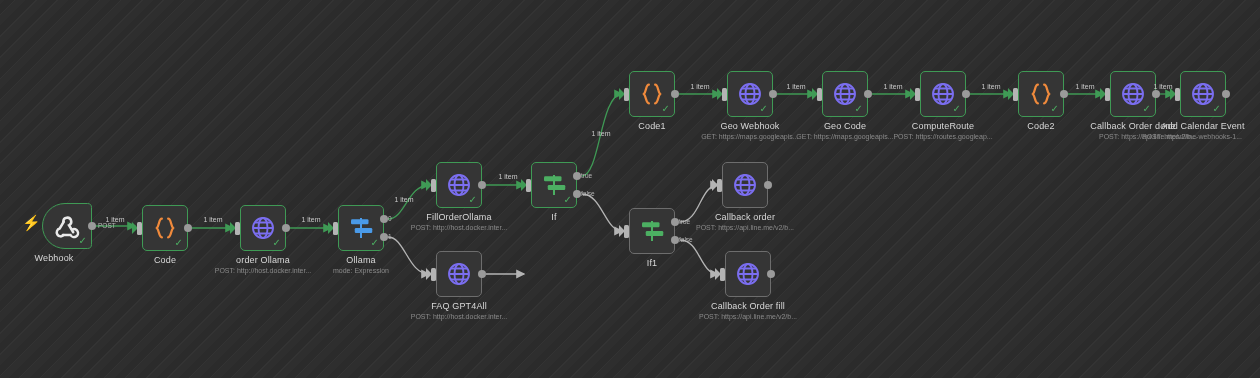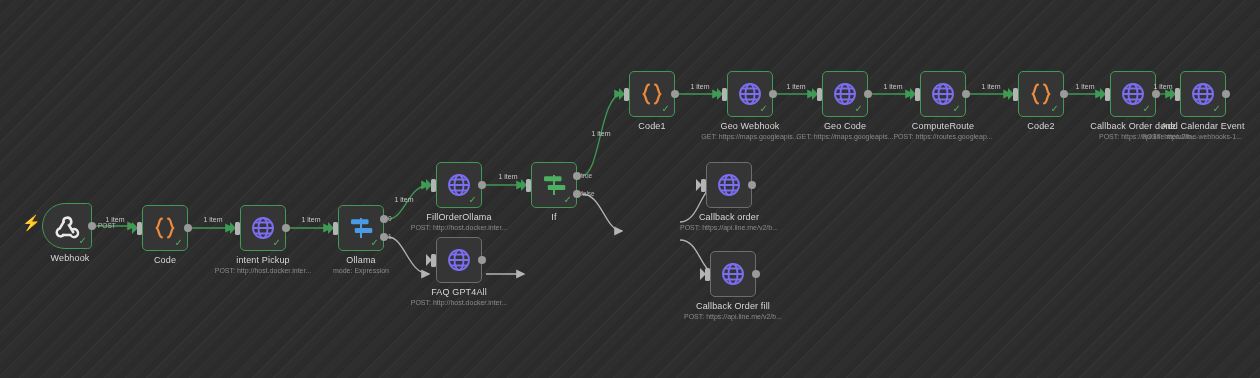--- a/index.html
+++ b/index.html
@@ -35,21 +35,21 @@
   }
   .label{
     position:absolute;
     top:50px;left:50%;
     transform:translateX(-50%);
     white-space:nowrap;
     color:#d8d8d8;
     font-size:9px;
     letter-spacing:.15px;
   }
-  .node.trigger .label{left:28px;text-align:center;}
+  .node.trigger .label{left:12px;text-align:center;}
   .sub{
     position:absolute;
     top:62px;left:50%;
     transform:translateX(-50%);
     white-space:nowrap;
     color:#8a8a8a;
     font-size:7px;
   }
   .check{
     position:absolute;
@@ -187,21 +187,21 @@
       <svg class="ico" viewBox="0 0 24 24">
         <g fill="none" stroke="#7b6ef0" stroke-width="1.5">
           <circle cx="12" cy="12" r="8"></circle>
           <ellipse cx="12" cy="12" rx="3.6" ry="8"></ellipse>
           <path d="M4 12h16M5.4 7.6h13.2M5.4 16.4h13.2"></path>
         </g>
       </svg>
       <span class="check">✓</span>
     </div>
     <span class="port out"></span>
-    <span class="label">intent Pickup</span>
+    <span class="label">order Ollama</span>
     <span class="sub">POST: http://host.docker.inter...</span>
   </div>
 
   <div class="node ok" style="left:338px;top:205px;width:46px;height:46px;">
     <div class="box">
       <span class="in-arrow green"></span>
       <span class="in-stub"></span>
       <svg class="ico" viewBox="0 0 24 24">
         <g fill="#4a9ae8">
           <rect x="4" y="5" width="14" height="4" rx="1"></rect>
@@ -372,57 +372,75 @@
           <path d="M4 12h16M5.4 7.6h13.2M5.4 16.4h13.2"></path>
         </g>
       </svg>
       <span class="check">✓</span>
     </div>
     <span class="port out"></span>
     <span class="label">Add Calendar Event</span>
     <span class="sub" style="left:12px;">POST: https://line-webhooks-1...</span>
   </div>
 
-  <div class="node" style="left:436px;top:237px;width:46px;height:34px;text-align:center;">
+  <div class="node" style="left:436px;top:251px;width:46px;height:34px;text-align:center;">
     <div class="box">
       <span class="in-arrow"></span>
       <span class="in-stub"></span>
       <svg class="ico" viewBox="0 0 24 24">
         <g fill="none" stroke="#7b6ef0" stroke-width="1.5">
           <circle cx="12" cy="12" r="8"></circle>
           <ellipse cx="12" cy="12" rx="3.6" ry="8"></ellipse>
           <path d="M4 12h16M5.4 7.6h13.2M5.4 16.4h13.2"></path>
         </g>
       </svg>
     </div>
     <span class="port out"></span>
     <span class="label">FAQ GPT4All</span>
     <span class="sub">POST: http://host.docker.inter...</span>
   </div>
 
 
-
-  <div class="node" style="left:706px;top:162px;width:46px;height:46px;">
+  <div class="node" style="left:629px;top:208px;width:46px;height:46px;">
+    <div class="box">
+      <span class="in-arrow"></span>
+      <span class="in-stub"></span>
+      <svg class="ico" viewBox="0 0 24 24">
+        <g fill="#4caf62">
+          <rect x="4" y="5" width="14" height="4" rx="1"></rect>
+          <rect x="7" y="12" width="14" height="4" rx="1"></rect>
+          <rect x="11.2" y="4" width="1.6" height="16"></rect>
+        </g>
+      </svg>
+    </div>
+    <span class="port out p0"></span>
+    <span class="port out p1"></span>
+    <span class="porttag" style="top:10px;left:50px;">true</span>
+    <span class="porttag" style="top:28px;left:50px;">false</span>
+    <span class="label">If1</span>
+  </div>
+
+  <div class="node" style="left:722px;top:162px;width:46px;height:46px;">
     <div class="box">
       <span class="in-arrow"></span>
       <span class="in-stub"></span>
       <svg class="ico" viewBox="0 0 24 24">
         <g fill="none" stroke="#7b6ef0" stroke-width="1.5">
           <circle cx="12" cy="12" r="8"></circle>
           <ellipse cx="12" cy="12" rx="3.6" ry="8"></ellipse>
           <path d="M4 12h16M5.4 7.6h13.2M5.4 16.4h13.2"></path>
         </g>
       </svg>
     </div>
     <span class="port out"></span>
     <span class="label">Callback order</span>
     <span class="sub">POST: https://api.line.me/v2/b...</span>
   </div>
 
-  <div class="node" style="left:710px;top:251px;width:46px;height:46px;">
+  <div class="node" style="left:725px;top:251px;width:46px;height:46px;">
     <div class="box">
       <span class="in-arrow"></span>
       <span class="in-stub"></span>
       <svg class="ico" viewBox="0 0 24 24">
         <g fill="none" stroke="#7b6ef0" stroke-width="1.5">
           <circle cx="12" cy="12" r="8"></circle>
           <ellipse cx="12" cy="12" rx="3.6" ry="8"></ellipse>
           <path d="M4 12h16M5.4 7.6h13.2M5.4 16.4h13.2"></path>
         </g>
       </svg>

